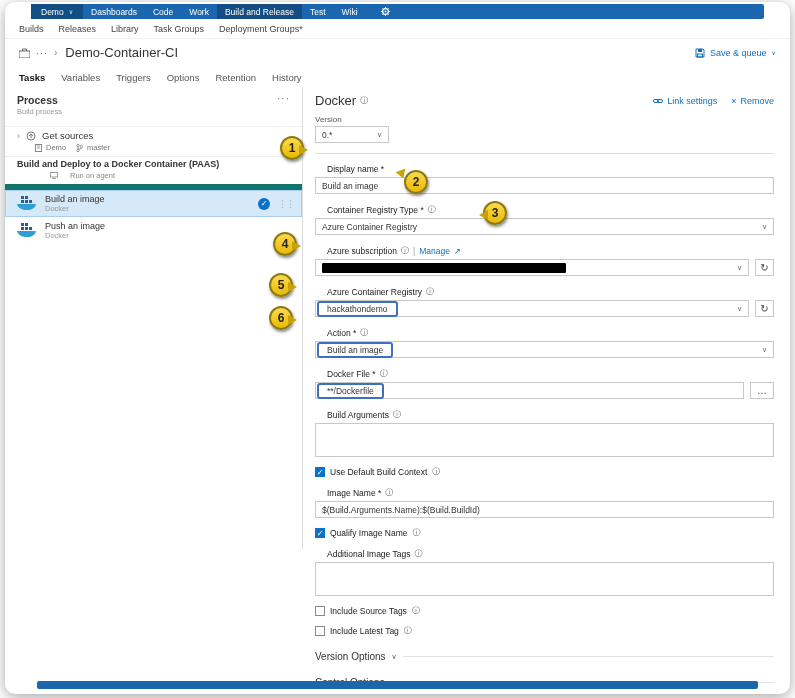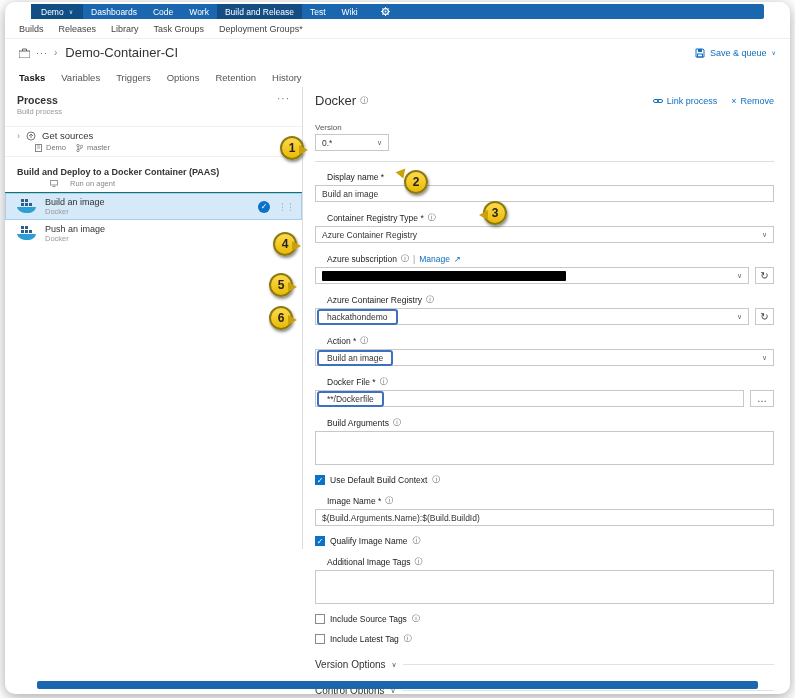--- a/index.html
+++ b/index.html
@@ -43,39 +43,39 @@
 
   
   .proc-head { position:relative; padding:3px 12px 0 12px; }
   .proc-title { font-size:10.5px; color:#333; font-weight:bold; }
   .proc-sub { font-size:7.5px; color:#999; margin-top:1px; }
   .proc-more { position:absolute; right:12px; top:2px; color:#777; font-size:10px; letter-spacing:1px; cursor:pointer; }
   .getsources { margin-top:10px; border-top:1px solid #f0f0f0; border-bottom:1px solid #f0f0f0; padding:3px 12px 4px 12px; cursor:pointer; }
   .gs-row1 { display:flex; align-items:center; gap:6px; font-size:9.5px; color:#333; }
   .gs-chev { color:#888; font-size:9px; }
   .gs-row2 { display:flex; align-items:center; gap:4px; margin:2px 0 0 18px; font-size:7.5px; color:#777; }
-  .phase { margin-top:8px; padding:2px 12px 4px 12px; border-bottom:1px solid #0f766e; cursor:pointer; }
+  .phase { margin-top:0; padding:2px 12px 4px 12px; border-bottom:6px solid #0f766e; cursor:pointer; }
   .phase-title { font-size:9px; font-weight:bold; color:#333; }
   .phase-sub { display:flex; align-items:center; gap:12px; font-size:7.5px; color:#888; margin-top:2px;padding-left:33px; }
   .task { display:flex; align-items:center; gap:8px; min-height:27px; padding:3px 6px 3px 12px; cursor:pointer; position:relative; }
   .task.selected { background:#d5e9f9; box-shadow:inset 0 0 0 1px #a9cdec; }
   .task-label { font-size:9px; color:#333; }
   .task-sub { font-size:7.5px; color:#999; }
   .checkdot { width:12px; height:12px; border-radius:50%; background:#0b72c8; color:#fff; font-size:8px; line-height:12px;
               text-align:center; margin-left:auto; }
   .grip { color:#8aa7bf; font-size:9px; letter-spacing:-1px; margin-right:2px; }
 
   
   .form-head { display:flex; align-items:center; gap:4px; }
   .form-title { font-size:13px; color:#333; }
   .info { color:#666; font-size:8px; }
   .head-actions { margin-left:auto; display:flex; align-items:center; gap:14px; font-size:9px; color:#106ebe; }
   .head-actions .grp { display:flex; align-items:center; gap:4px; cursor:pointer; }
   .xicon { font-size:9px; }
-  .vrow { margin-top:15px; }
+  .vrow { margin-top:7px; }
   .vlabel { font-size:8px; color:#555; display:block; margin-bottom:2px; }
   .vsel { width:74px; }
   .divider { border:none; border-top:1px solid #ddd; margin:10px 0 0 0; }
 
   .flabel { margin:10px 0 3px 0; font-size:8.5px; color:#222; display:flex; align-items:center; gap:4px;padding-left:12px; }
   .manage { color:#106ebe; cursor:pointer; }
   .pipe { color:#999; }
   .ibox { height:17px; border:1px solid #c8c8c8; background:#fff; display:flex; align-items:center;
           padding:0 6px; font-size:8.5px; color:#333; }
   .ibox .caret { margin-left:auto; color:#666; font-size:7px; }
@@ -269,21 +269,21 @@
       <div class="right">
         <div class="form-head">
           <span class="form-title">Docker</span>
           <span class="info">ⓘ</span>
           <div class="head-actions">
             <span class="grp">
               <svg width="10" height="8" viewBox="0 0 10 8">
                   <rect x="0.5" y="2.5" width="5" height="3" rx="1.5" fill="none" stroke="#106ebe" stroke-width="1"></rect>
                   <rect x="4.5" y="2.5" width="5" height="3" rx="1.5" fill="none" stroke="#106ebe" stroke-width="1"></rect>
                 </svg>
-              <span>Link process</span>
+              <span>Link settings</span>
             </span>
             <span class="grp">
               <span class="xicon">×</span>
               <span>Remove</span>
             </span>
           </div>
         </div>
 
         <div class="vrow">
           <span class="vlabel">Version</span>

